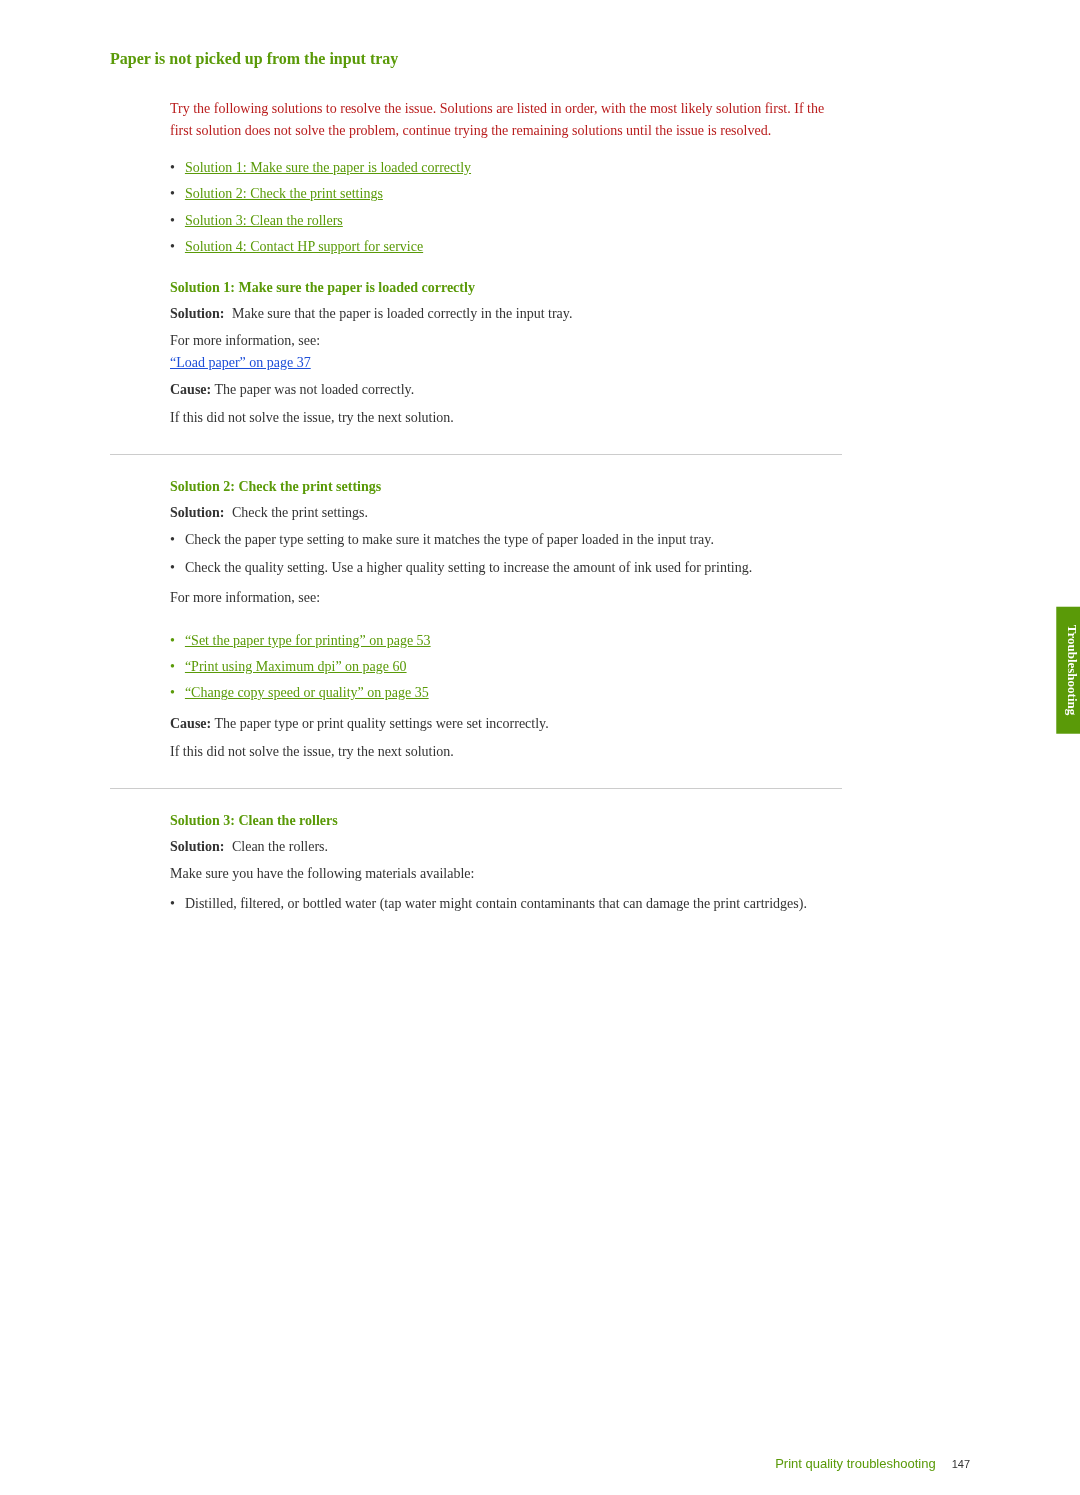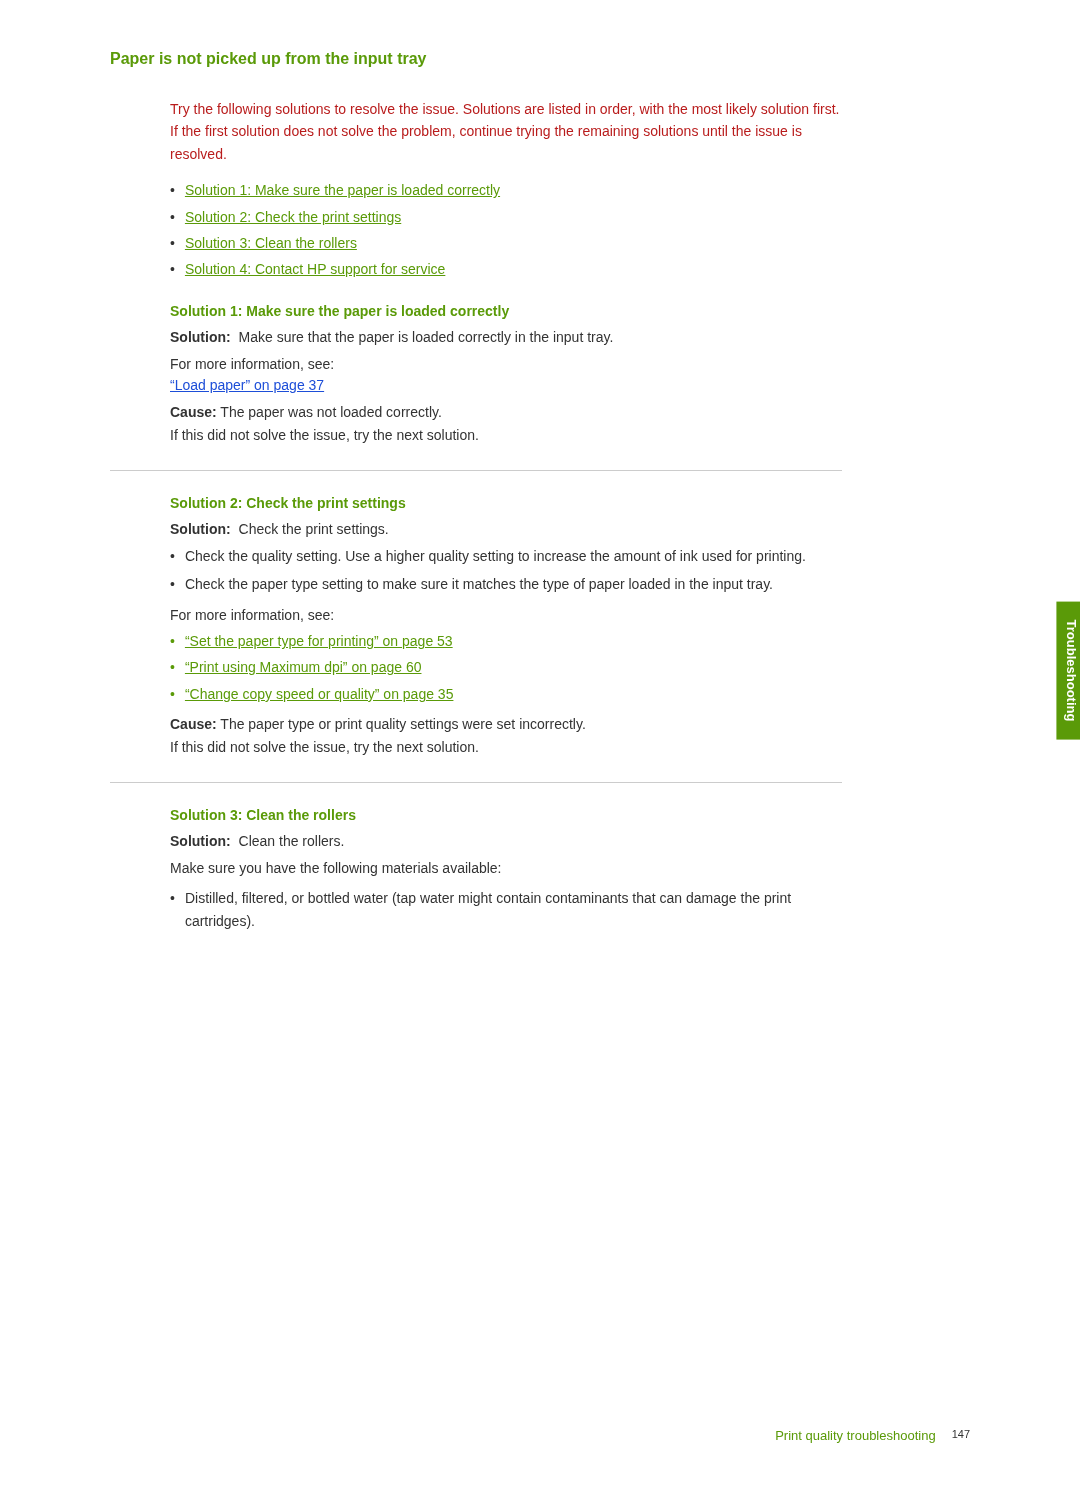--- a/index.html
+++ b/index.html
@@ -17,20 +17,21 @@
       min-height: 1495px;
       position: relative;
       overflow-x: hidden;
     }
 
     .page-container {
       display: flex;
       width: 952px;
       min-height: 1495px;
       position: relative;
+      font-family: Liberation Serif, serif;
     }
 
     .side-tab-wrapper {
       position: fixed;
       right: -32px;
       top: 600px;
       width: 80px;
       height: 140px;
       display: flex;
       align-items: center;
@@ -133,20 +134,21 @@
     .cause-block {
       margin-top: 8px;
       line-height: 1.6;
     }
 
     .cause-label {
       font-weight: bold;
     }
 
     .next-solution-text {
+      margin-top: 6px;
       color: #333;
       line-height: 1.6;
     }
 
     .divider {
       border: none;
       border-top: 1px solid #cccccc;
       margin: 24px 0 24px 0;
     }
 
@@ -181,21 +183,21 @@
       color: #333;
       font-size: 13px;
     }
 
     .section-wrapper {
       margin-bottom: 0;
     }
 
     .sub-bullet-green {
       list-style: none;
-      margin-top: 4px;
+      margin-top: 20px;
       margin-bottom: 8px;
     }
 
     .sub-bullet-green li {
       display: flex;
       align-items: flex-start;
       margin-bottom: 4px;
       line-height: 1.6;
     }
 
@@ -260,24 +262,24 @@
 
       <div class="solution-block">
         <p>
           <span class="solution-label">Solution:</span>
           <span class="solution-text"> </span>
           <span>Check the print settings.</span>
         </p>
 
         <ul class="sub-bullet-list">
           <li>
+            <span>Check the paper type setting to make sure it matches the type of paper loaded in the input tray.</span>
+          </li>
+          <li>
             <span>Check the quality setting. Use a higher quality setting to increase the amount of ink used for printing.</span>
-          </li>
-          <li>
-            <span>Check the paper type setting to make sure it matches the type of paper loaded in the input tray.</span>
           </li>
         </ul>
 
         <p class="for-more-info">For more information, see:</p>
 
         <ul class="sub-bullet-green">
           <li>
             <a href="#" class="link-ref">“Set the paper type for printing” on page 53</a>
           </li>
           <li>
@@ -315,16 +317,16 @@
       </div>
     </div>
 
   </div>
 
   <div class="side-tab-wrapper">
     <div class="side-tab-inner">Troubleshooting</div>
   </div>
 </div>
 
-<div style="position: absolute; bottom: 52px; left: 0; right: 0; display: flex; justify-content: flex-end; padding-right: 110px; align-items: flex-start; gap: 16px;">
+<div style="position: absolute; bottom: 24px; left: 0; right: 0; display: flex; justify-content: flex-end; padding-right: 110px; align-items: center; gap: 16px;">
   <a href="#" class="footer-link" style="color: #5a9a08; font-size: 13px; text-decoration: none;">Print quality troubleshooting</a>
   <span class="footer-page" style="color: #333; font-size: 11px;">147</span>
 </div>
 
 </body></html>

